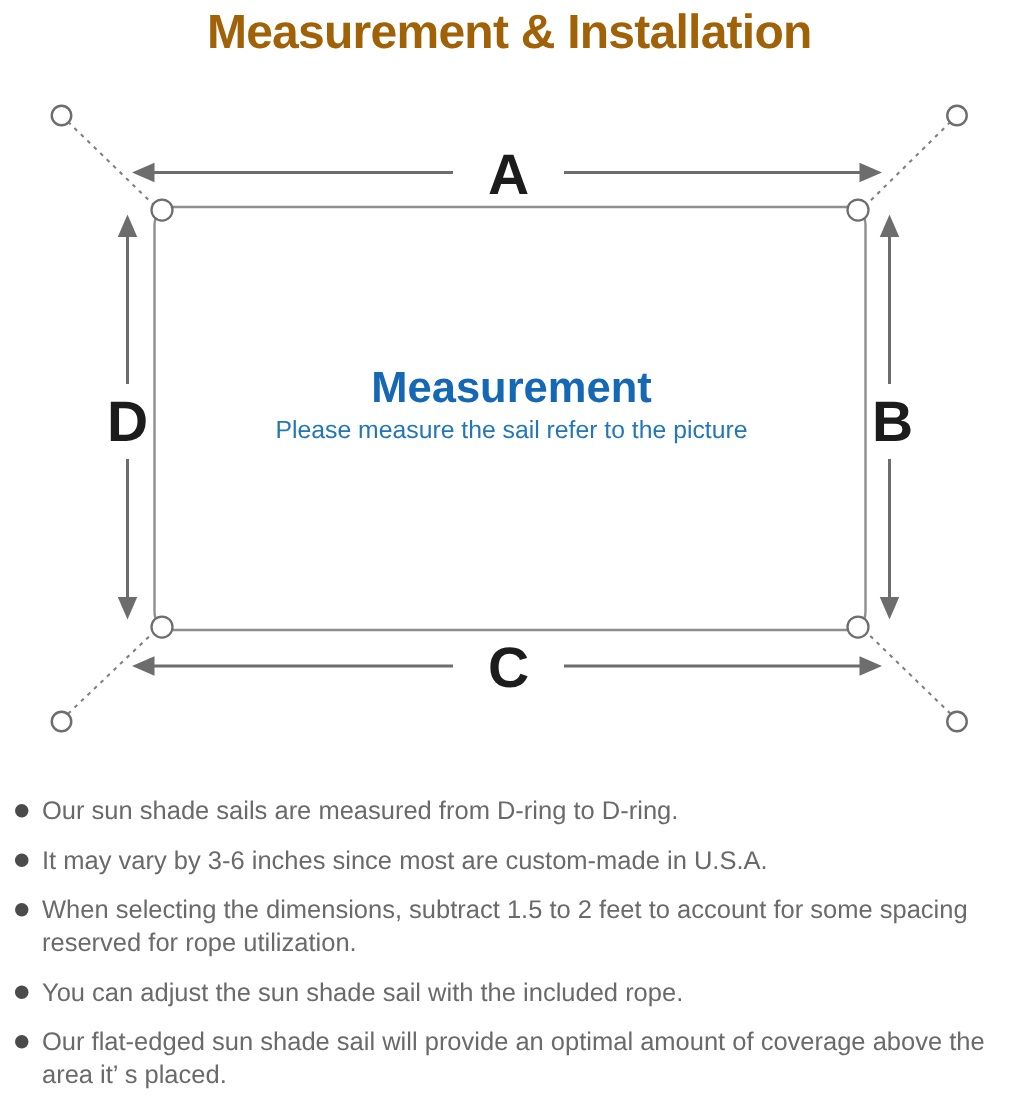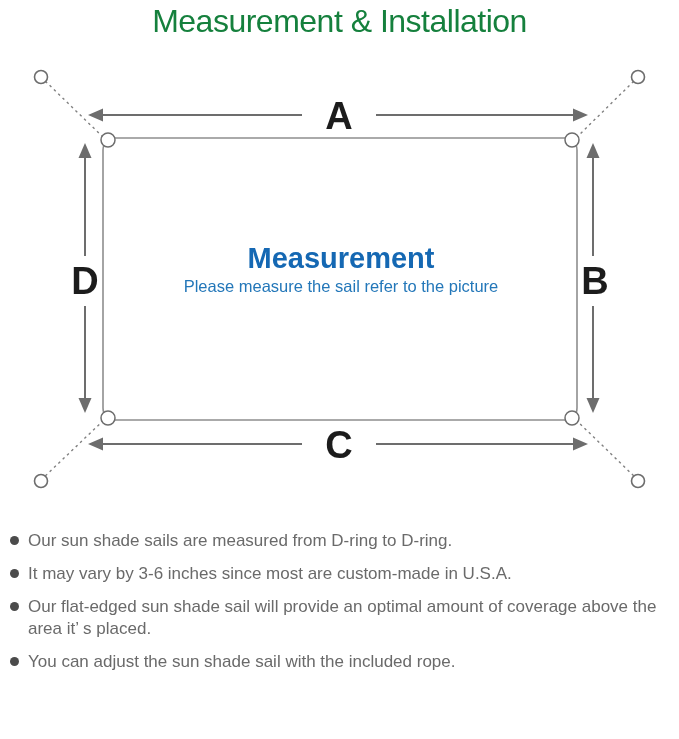--- a/index.html
+++ b/index.html
@@ -4,22 +4,22 @@
 <style>
   html, body { margin: 0; padding: 0; background: #ffffff; }
   body {
     width: 679px; height: 739px; overflow: hidden;
     font-family: "Liberation Sans", sans-serif;
   }
   .page { width: 679px; height: 739px; position: relative; }
 
   .title {
     margin: 0; height: 58px; box-sizing: border-box; padding-top: 3px;
-    text-align: center; font-size: 32px; font-weight: normal;
-    letter-spacing: -0.5px; color: #15803d;
+    text-align: center; font-size: 32px; font-weight: bold;
+    letter-spacing: -0.5px; color: #a16207;
   }
 
   svg.diagram { display: block; }
 
   .dim-label {
     font-family: "Liberation Sans", sans-serif;
     font-size: 38px; font-weight: bold; fill: #1c1c1c; text-anchor: middle;
   }
   .center-title {
     font-family: "Liberation Sans", sans-serif;
@@ -120,21 +120,25 @@
     <li>
       <span class="dot"></span>
       <span class="note-text">Our sun shade sails are measured from D-ring to D-ring.</span>
     </li>
     <li>
       <span class="dot"></span>
       <span class="note-text">It may vary by 3-6 inches since most are custom-made in U.S.A.</span>
     </li>
     <li>
       <span class="dot"></span>
-      <span class="note-text">Our flat-edged sun shade sail will provide an optimal amount of coverage above the area it’ s placed.</span>
+      <span class="note-text">When selecting the dimensions, subtract 1.5 to 2 feet to account for some spacing reserved for rope utilization.</span>
     </li>
     <li>
       <span class="dot"></span>
       <span class="note-text">You can adjust the sun shade sail with the included rope.</span>
+    </li>
+    <li>
+      <span class="dot"></span>
+      <span class="note-text">Our flat-edged sun shade sail will provide an optimal amount of coverage above the area it’ s placed.</span>
     </li>
   </ul>
 
 </div>
 
 </body></html>

